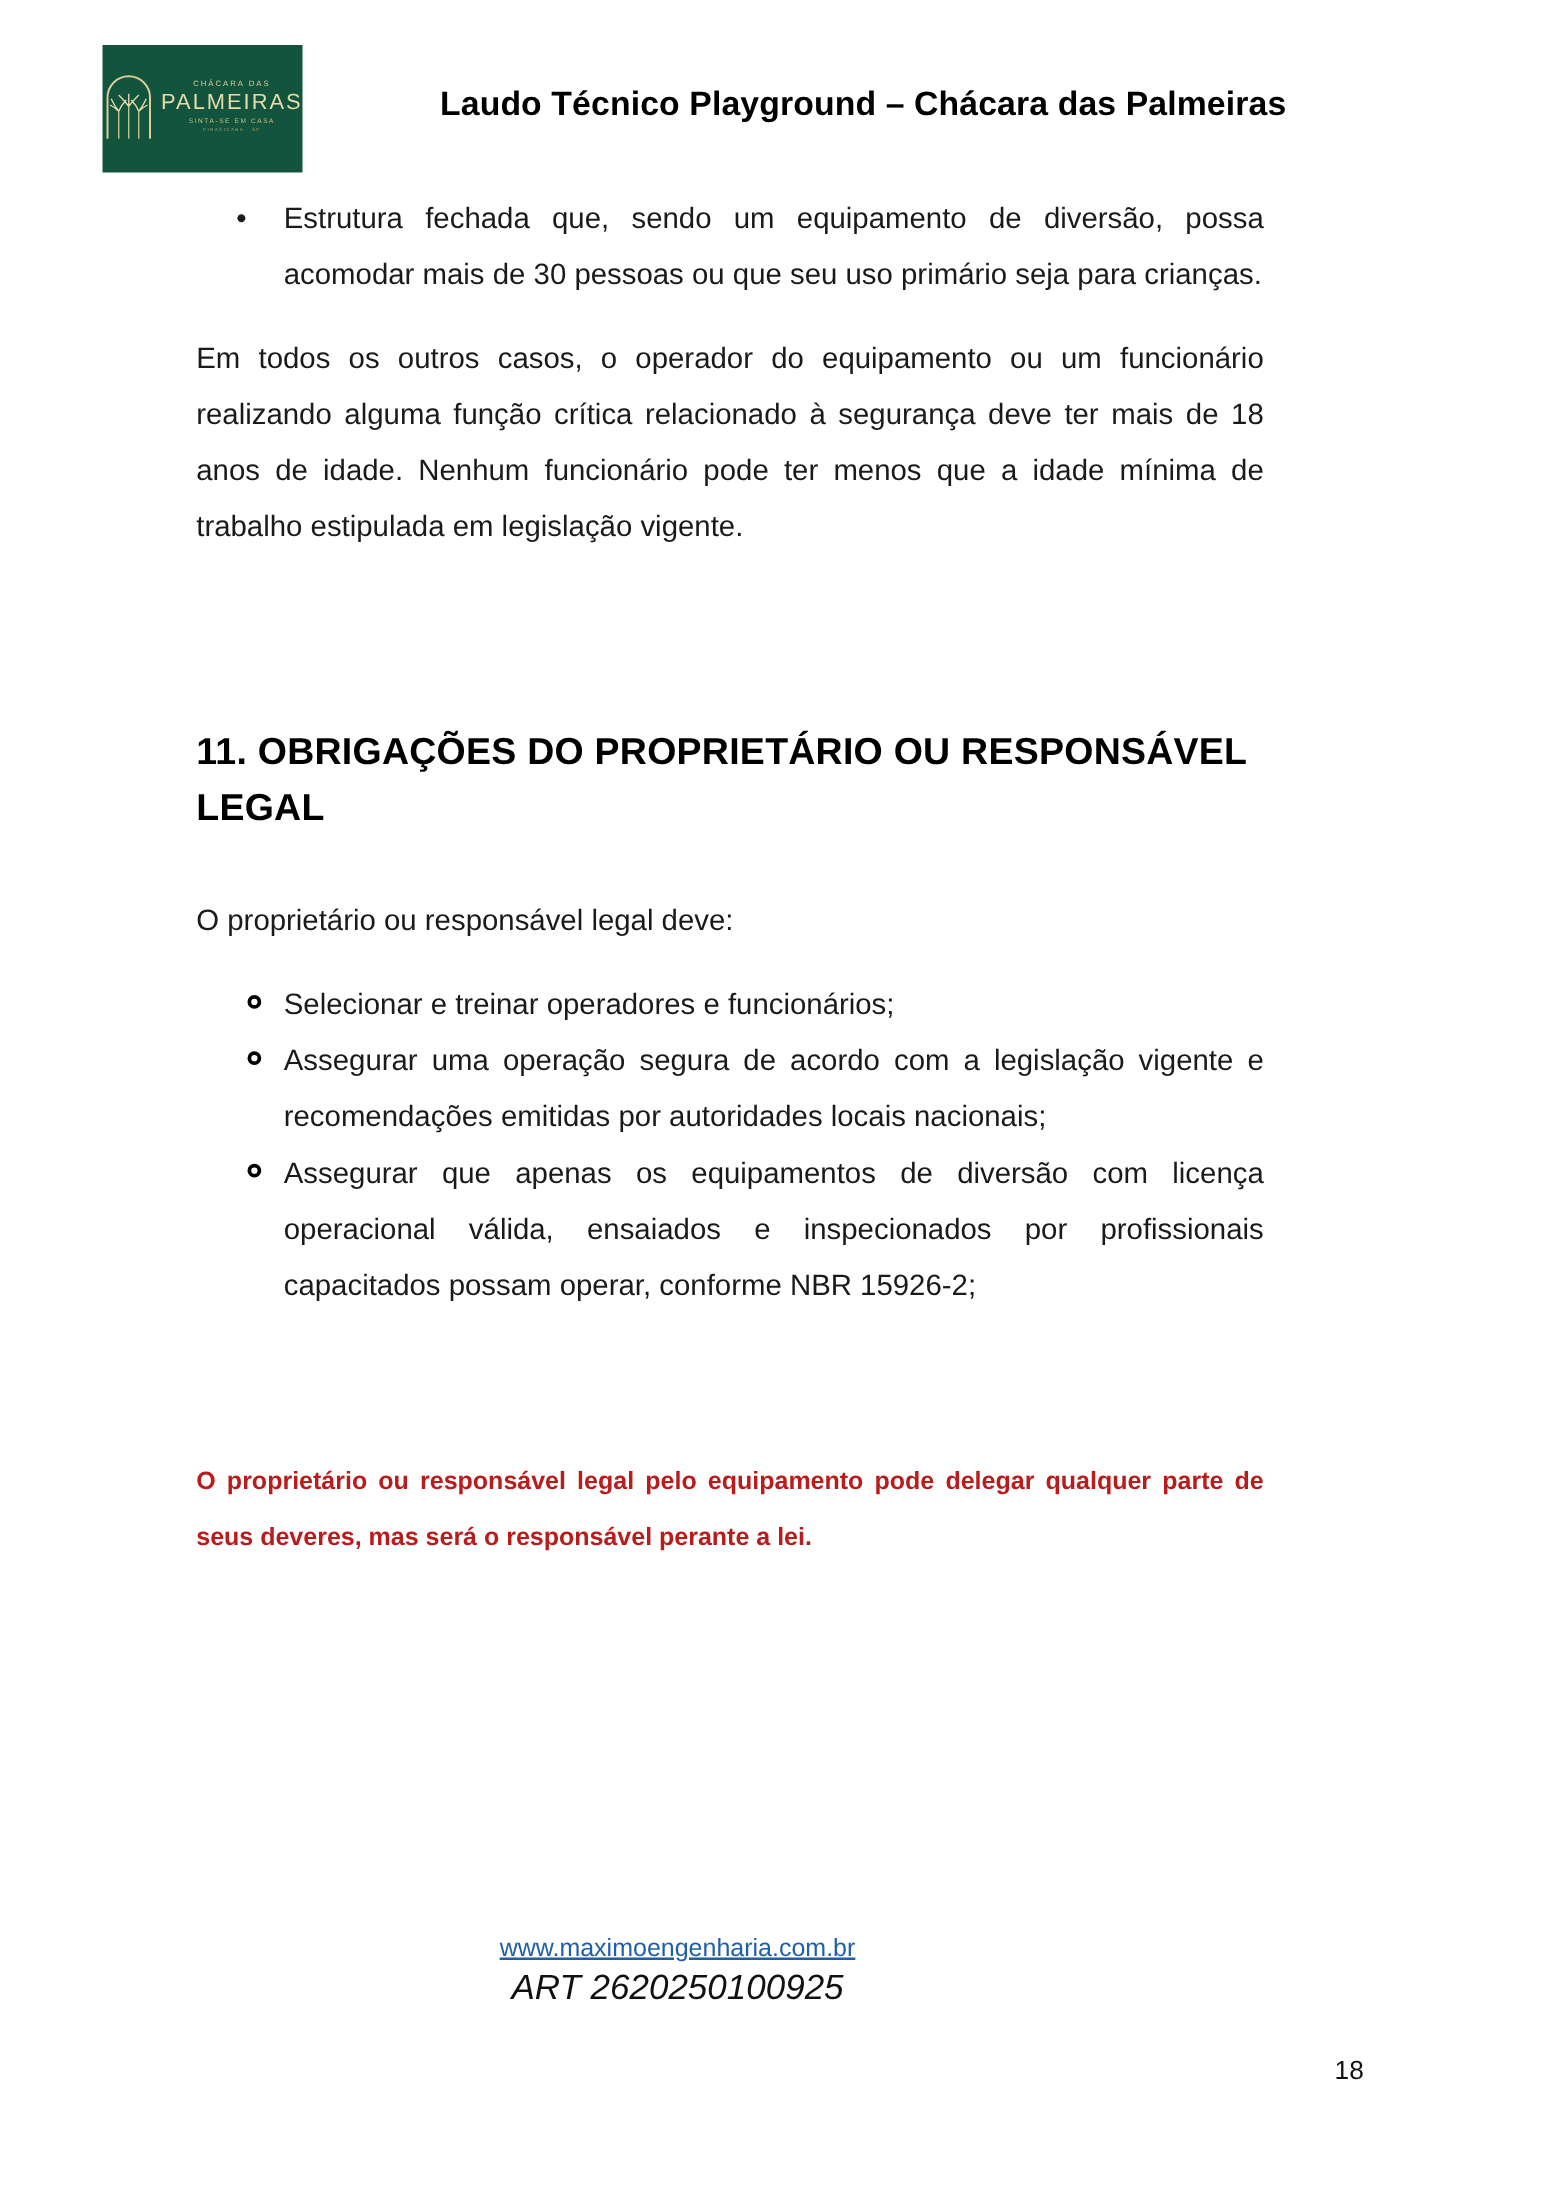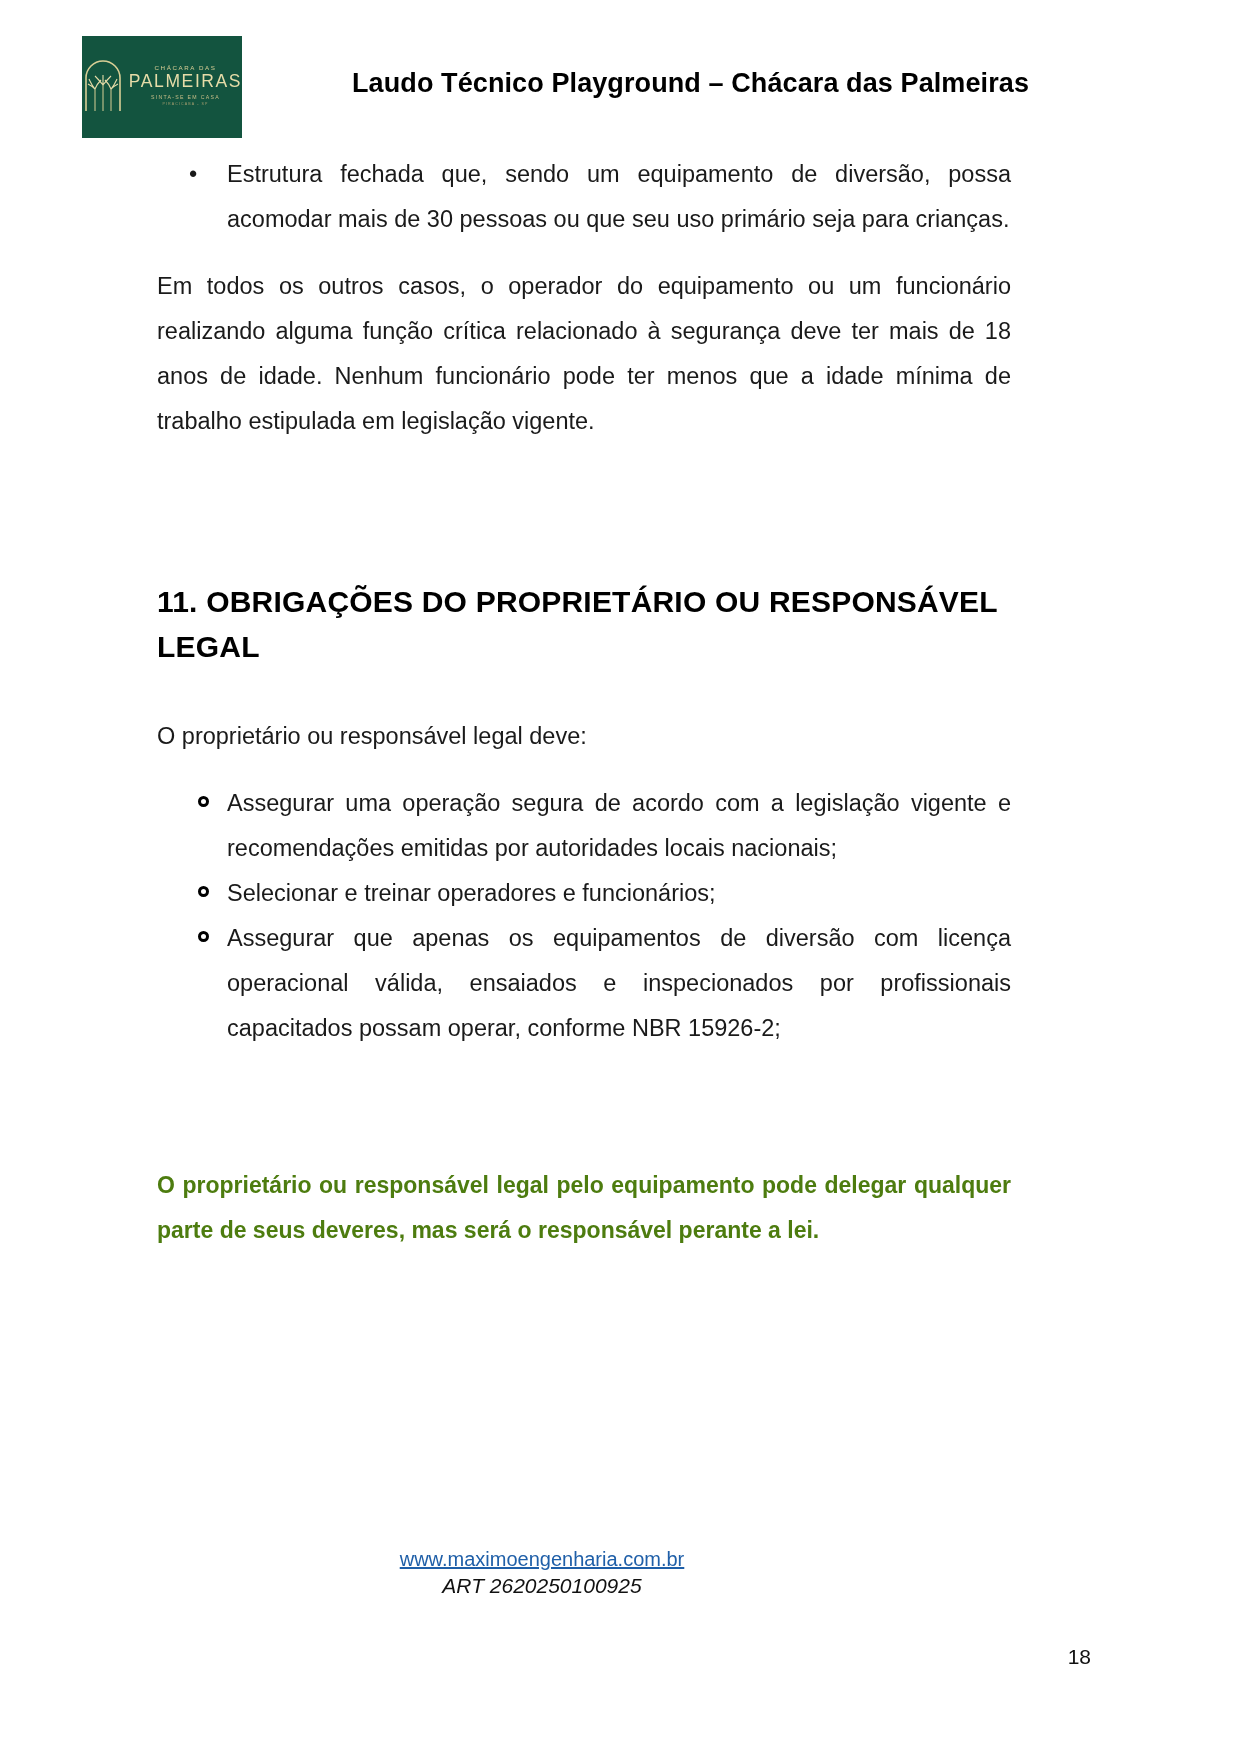--- a/index.html
+++ b/index.html
@@ -159,26 +159,26 @@
 
   .heading {
     font-size: 30px;
     font-weight: bold;
     color: #000000;
     margin: 0;
     letter-spacing: 0.2px;
     line-height: 45px;
   }
   .bold-para {
-    font-size: 23px;
+    font-size: 20px;
     font-weight: bold;
     line-height: 45px;
     text-align: justify;
     margin: 0;
-    color: #4d7c0f;
+    color: #b91c1c;
   }
 
   .spacer-sm { height: 22px; }
   .spacer-md { height: 45px; }
   .spacer-lg { height: 90px; }
 
   
   .footer {
     position: absolute;
     left: 0;
@@ -187,21 +187,21 @@
     text-align: center;
   }
   .footer-url {
     font-size: 20px;
     color: #1f5fa8;
     text-decoration: underline;
     font-family: "Liberation Sans", sans-serif;
     display: inline-block;
   }
   .footer-art {
-    font-size: 21px;
+    font-size: 28px;
     font-style: italic;
     color: #111111;
     margin-top: 3px;
     font-family: "Liberation Sans", sans-serif;
   }
   .page-number {
     position: absolute;
     right: 150px;
     top: 1645px;
     font-size: 21px;
@@ -258,25 +258,25 @@
 
     <div class="spacer-md"></div>
 
     <p class="para left">O proprietário ou responsável legal deve:</p>
 
     <div class="spacer-sm"></div>
 
     <ul class="circle-list">
       <li>
         <span class="ring"></span>
+        <span>Selecionar e treinar operadores e funcionários;</span>
+      </li>
+      <li>
+        <span class="ring"></span>
         <span>Assegurar uma operação segura de acordo com a legislação vigente e recomendações emitidas por autoridades locais nacionais;</span>
-      </li>
-      <li>
-        <span class="ring"></span>
-        <span>Selecionar e treinar operadores e funcionários;</span>
       </li>
       <li>
         <span class="ring"></span>
         <span>Assegurar que apenas os equipamentos de diversão com licença operacional válida, ensaiados e inspecionados por profissionais capacitados possam operar, conforme NBR 15926-2;</span>
       </li>
     </ul>
 
     <div class="spacer-lg"></div>
     <div class="spacer-sm"></div>
 

